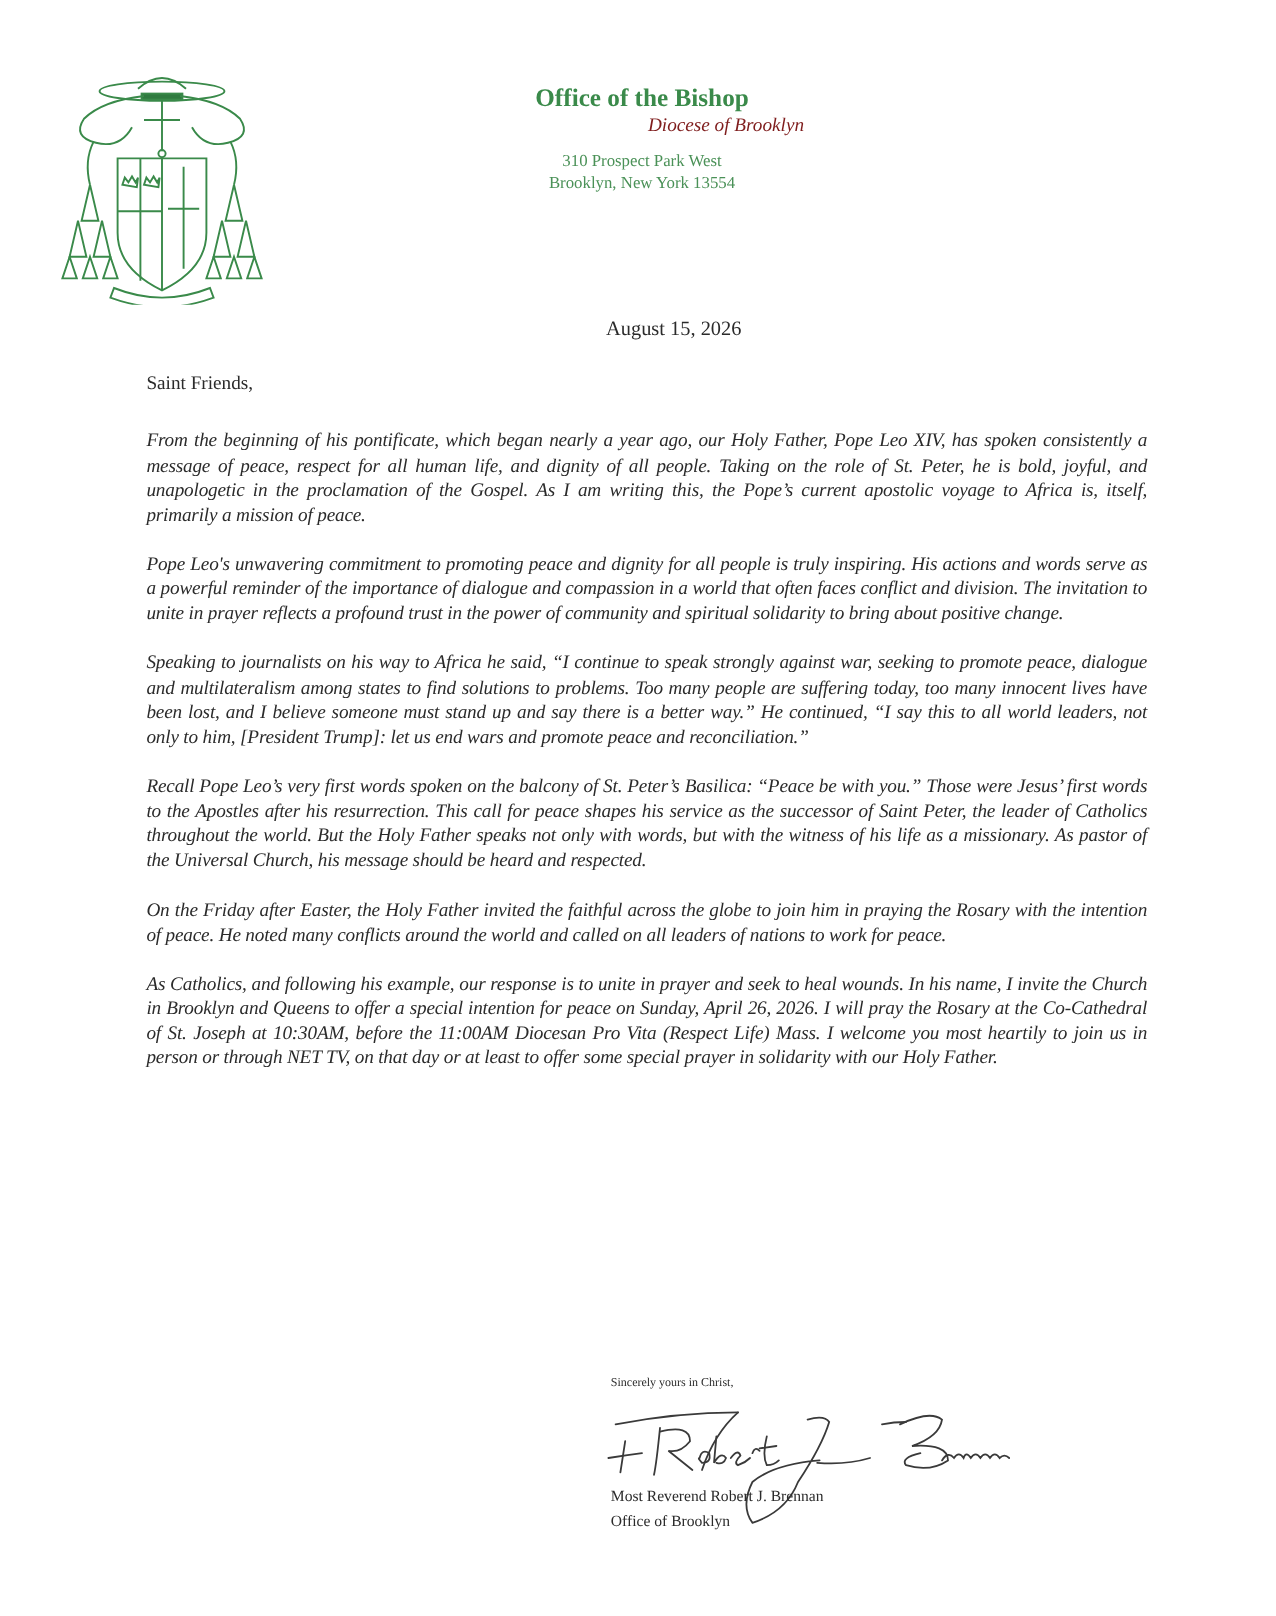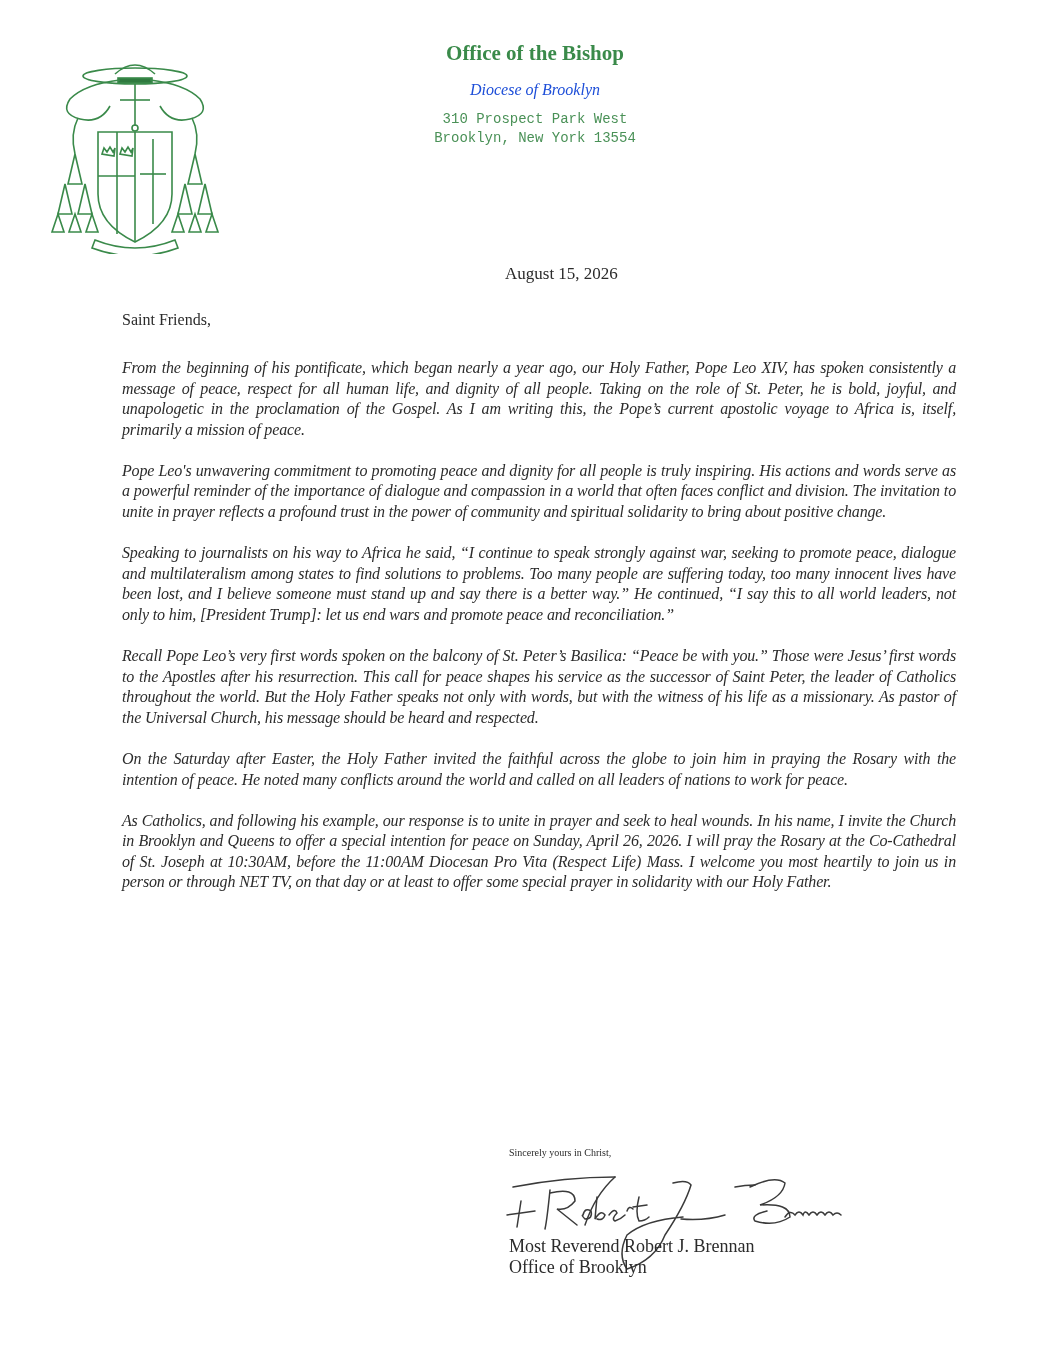--- a/index.html
+++ b/index.html
@@ -2,31 +2,31 @@
 <html><head>
   <meta charset="utf-8">
   <style>
     html, body { margin: 0; padding: 0; background: #ffffff; }
     body {
       width: 1063px; height: 1347px; position: relative; overflow: hidden;
       font-family: "Liberation Serif", "DejaVu Serif", serif;
       color: #2b2b2b;
     }
     .crest { position: absolute; left: 40px; top: 44px; width: 190px; height: 210px; }
-    .letterhead { position: absolute; left: 400px; top: 40px; width: 270px; text-align: center; color: #3f8a4f; }
+    .letterhead { position: absolute; left: 400px; top: 68px; width: 270px; text-align: center; color: #3f8a4f; }
     .lh-title { font-family: "Liberation Serif", serif; font-weight: bold; font-size: 21px; line-height: 26px; color: #3a8a4a; }
-    .lh-sub { font-family: "Liberation Serif", serif; font-style: italic; font-size: 16px; line-height: 22px; margin-top: 13px; color: #1d4ed8; }
-    .lh-addr { font-family: Liberation Mono, monospace; font-size: 14px; line-height: 19px; margin-top: 9px; color: #4a9157; }
+    .lh-sub { font-family: "Liberation Serif", serif; font-style: italic; font-size: 16px; line-height: 22px; margin-top: 0; color: #7f1d1d; text-align: right; }
+    .lh-addr { font-family: Liberation Serif, serif; font-size: 14px; line-height: 19px; margin-top: 9px; color: #4a9157; }
     .date { position: absolute; left: 505px; top: 264px; font-size: 17px; }
     .salutation { position: absolute; left: 122px; top: 311px; font-size: 16px; }
     .body { position: absolute; left: 122px; top: 358px; width: 834px; font-style: italic; }
     .para { font-size: 16px; line-height: 20.6px; text-align: justify; margin: 0 0 20.5px 0; letter-spacing: -0.15px; }
     .closing { position: absolute; left: 509px; top: 1147px; font-size: 10px; }
     .signature { position: absolute; left: 505px; top: 1165px; width: 340px; height: 120px; }
-    .signer { position: absolute; left: 509px; top: 1236px; font-size: 18px; line-height: 21px; }
+    .signer { position: absolute; left: 509px; top: 1236px; font-size: 13px; line-height: 21px; }
   </style>
 </head>
 <body>
 
 <div class="crest">
   <svg width="190" height="210" viewBox="0 0 190 210" fill="none" stroke="#3a8a4a" stroke-width="1.6">
 
     <ellipse cx="95" cy="32" rx="52" ry="8"></ellipse>
     <path d="M75 30 Q95 12 115 30"></path>
     <rect x="78" y="34" width="34" height="5" fill="#2f7a3f"></rect>
@@ -80,21 +80,21 @@
 
 <div class="date">August 15, 2026</div>
 
 <div class="salutation">Saint Friends,</div>
 
 <div class="body">
   <p class="para">From the beginning of his pontificate, which began nearly a year ago, our Holy Father, Pope Leo XIV, has spoken consistently a message of peace, respect for all human life, and dignity of all people. Taking on the role of St. Peter, he is bold, joyful, and unapologetic in the proclamation of the Gospel.  As I am writing this, the Pope’s current apostolic voyage to Africa is, itself, primarily a mission of peace.</p>
   <p class="para">Pope Leo's unwavering commitment to promoting peace and dignity for all people is truly inspiring. His actions and words serve as a powerful reminder of the importance of dialogue and compassion in a world that often faces conflict and division. The invitation to unite in prayer reflects a profound trust in the power of community and spiritual solidarity to bring about positive change.</p>
   <p class="para">Speaking to journalists on his way to Africa he said, “I continue to speak strongly against war, seeking to promote peace, dialogue and multilateralism among states to find solutions to problems. Too many people are suffering today, too many innocent lives have been lost, and I believe someone must stand up and say there is a better way.”  He continued, “I say this to all world leaders, not only to him, [President Trump]: let us end wars and promote peace and reconciliation.”</p>
   <p class="para">Recall Pope Leo’s very first words spoken on the balcony of St. Peter’s Basilica: “Peace be with you.” Those were Jesus’ first words to the Apostles after his resurrection. This call for peace shapes his service as the successor of Saint Peter, the leader of Catholics throughout the world.  But the Holy Father speaks not only with words, but with the witness of his life as a missionary. As pastor of the Universal Church, his message should be heard and respected.</p>
-  <p class="para">On the Saturday after Easter, the Holy Father invited the faithful across the globe to join him in praying the Rosary with the intention of peace. He noted many conflicts around the world and called on all leaders of nations to work for peace.</p>
+  <p class="para">On the Friday after Easter, the Holy Father invited the faithful across the globe to join him in praying the Rosary with the intention of peace. He noted many conflicts around the world and called on all leaders of nations to work for peace.</p>
   <p class="para">As Catholics, and following his example, our response is to unite in prayer and seek to heal wounds.  In his name, I invite the Church in Brooklyn and Queens to offer a special intention for peace on Sunday, April 26, 2026. I will pray the Rosary at the Co-Cathedral of St. Joseph at 10:30AM, before the 11:00AM Diocesan Pro Vita (Respect Life) Mass.  I welcome you most heartily to join us in person or through NET TV, on that day or at least to offer some special prayer in solidarity with our Holy Father.</p>
 </div>
 
 <div class="closing">Sincerely yours in Christ,</div>
 
 <div class="signature">
   <svg width="340" height="120" viewBox="0 0 340 120" fill="none" stroke="#3a3a3a" stroke-width="1.5" stroke-linecap="round">
 
     <path d="M2 50 Q15 48 30 46"></path>
     <path d="M16 36 L12 62"></path>

